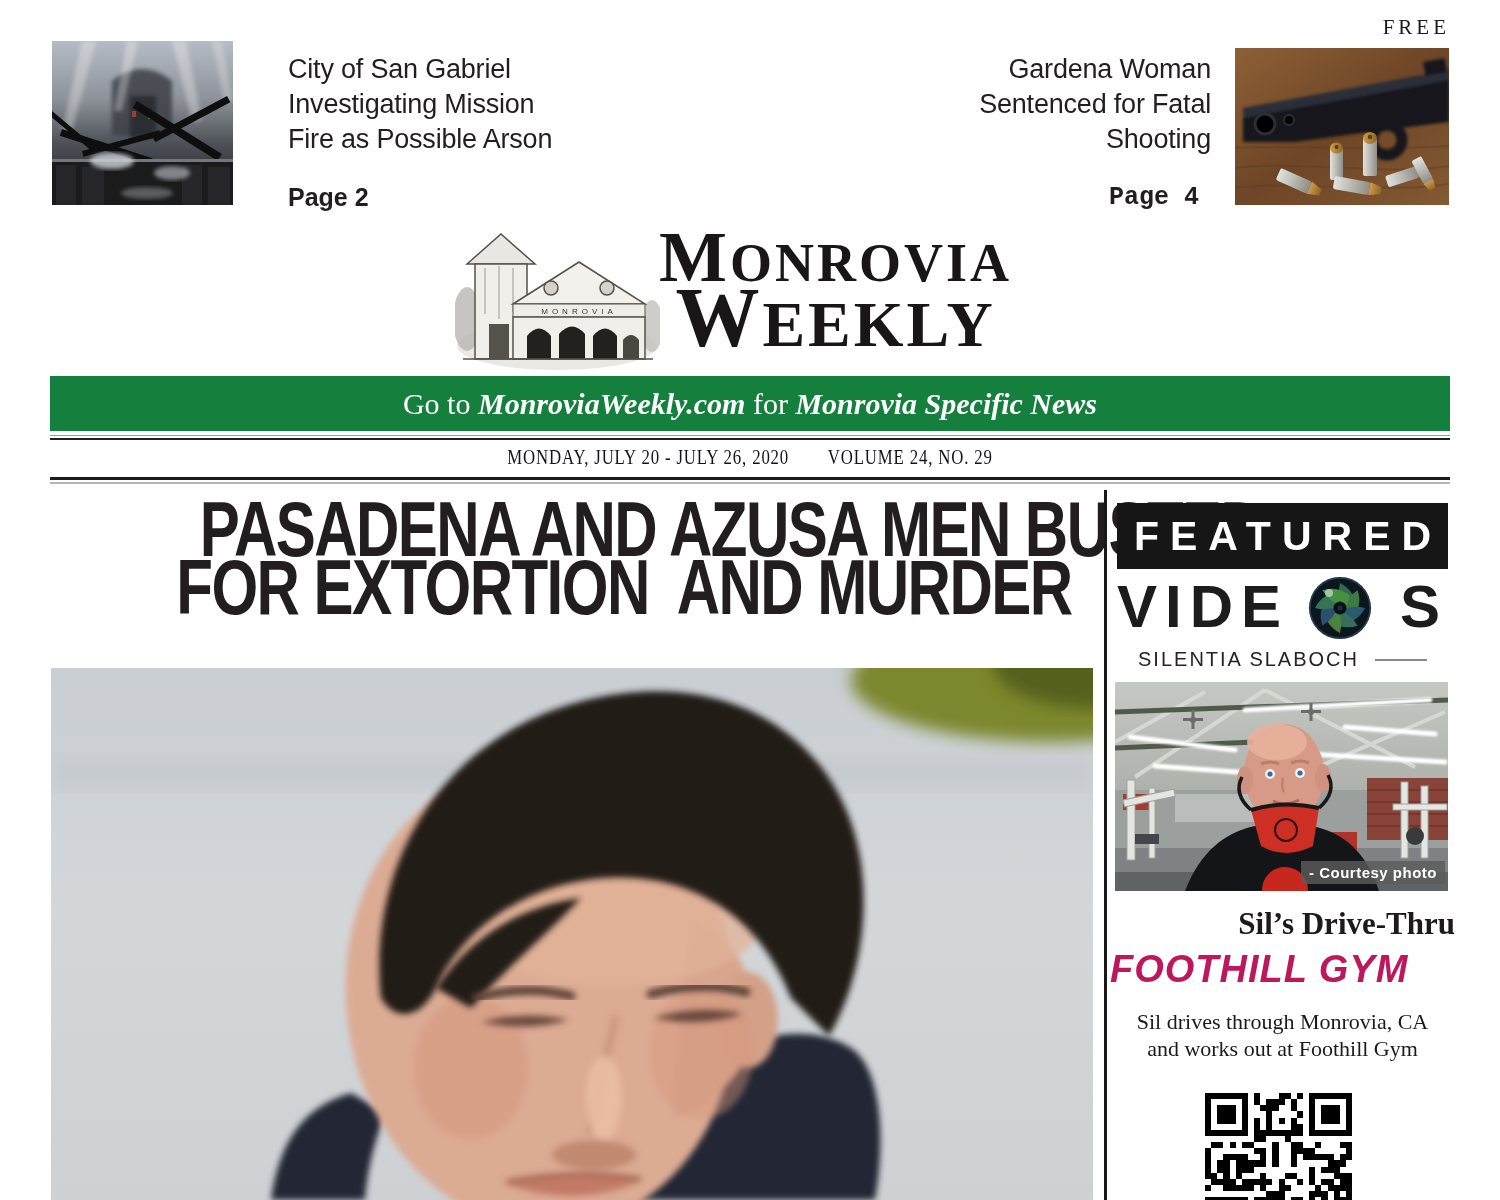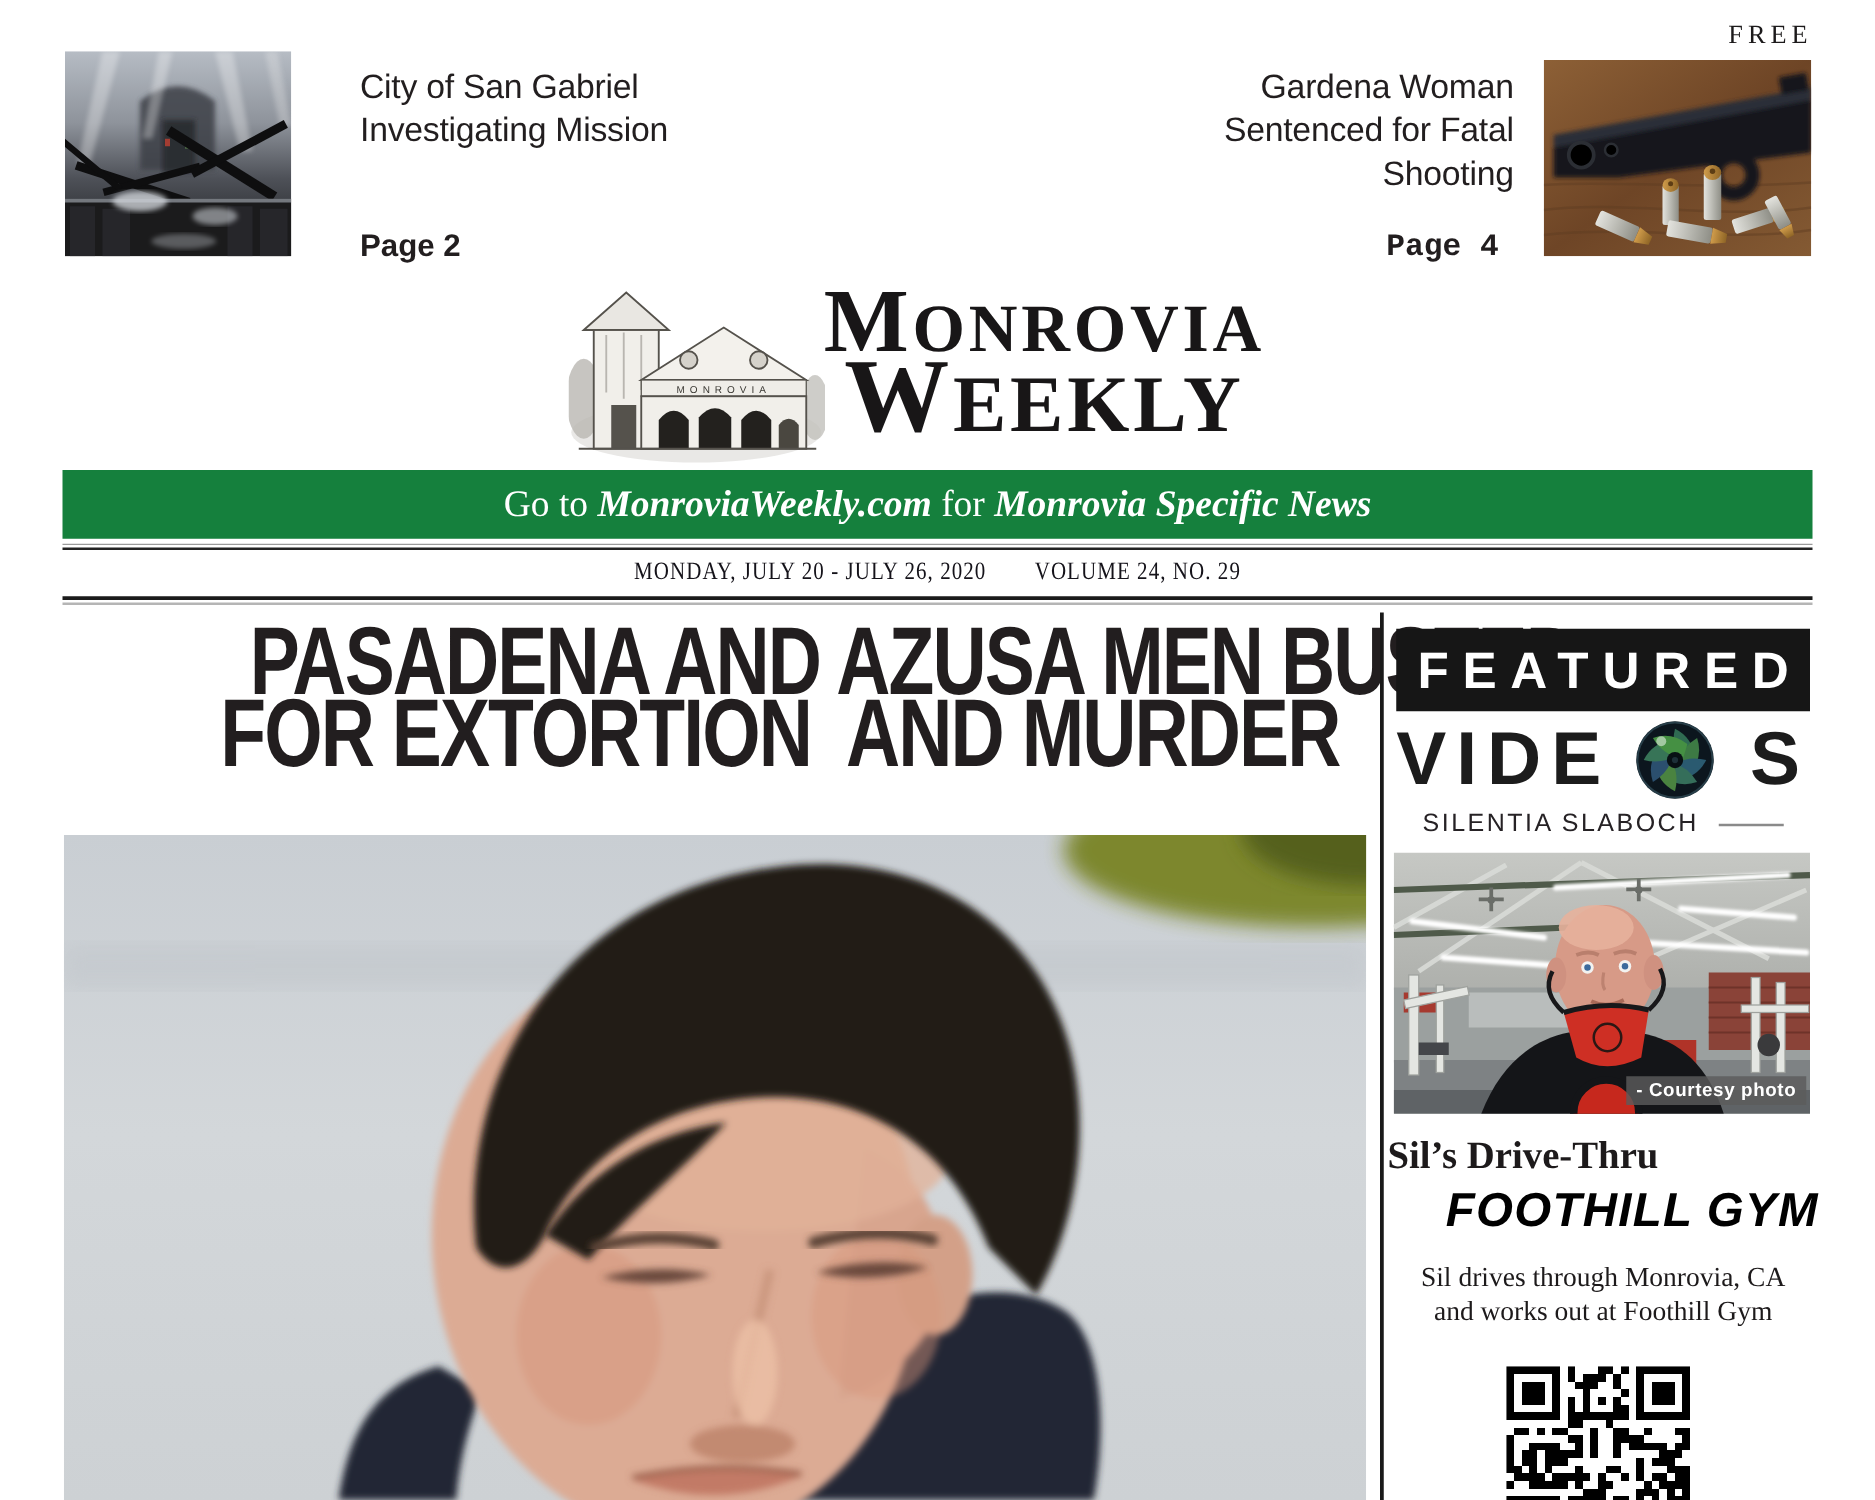--- a/index.html
+++ b/index.html
@@ -51,23 +51,23 @@
   #featured-box span{font:700 41px "Liberation Sans",sans-serif;color:#fff;letter-spacing:11px;padding-left:11px;}
   #videos-row{left:1117px;top:570px;width:331px;height:72px;display:flex;align-items:center;justify-content:space-between;color:#1c1c1c;}
   #videos-row .vtxt{font:700 60px "Liberation Sans",sans-serif;letter-spacing:8px;}
   #aperture{width:64px;height:64px;margin:4px 6px 0 -4px;}
   #byline-row{left:1117px;top:648px;width:331px;display:flex;align-items:center;justify-content:center;gap:16px;}
   #byline{font:400 20px "Liberation Sans",sans-serif;letter-spacing:2px;color:#262225;}
   #byline-rule{width:52px;height:2px;background:#8a8a8a;}
   #video-thumb{left:1115px;top:682px;width:333px;height:209px;}
   #courtesy-badge{position:absolute;right:3px;bottom:7px;background:rgba(92,92,92,.82);color:#fff;
                   font:700 15px "Liberation Sans",sans-serif;padding:3px 8px;letter-spacing:.5px;}
-  #video-title{left:1110px;top:906px;width:345px;text-align:left;font:700 31px "Liberation Serif",serif;color:#1d1a1b;}
-  #video-subtitle{left:1110px;top:948px;width:345px;text-align:right;
-                  font:italic 700 38px "Liberation Sans",sans-serif;letter-spacing:1px;color:#000000;}
+  #video-title{left:1110px;top:906px;width:345px;text-align:right;font:700 31px "Liberation Serif",serif;color:#1d1a1b;}
+  #video-subtitle{left:1110px;top:948px;width:345px;text-align:left;
+                  font:italic 700 38px "Liberation Sans",sans-serif;letter-spacing:1px;color:#be185d;}
   #video-desc{left:1110px;top:1008px;width:345px;text-align:center;font:400 22px/27px "Liberation Serif",serif;color:#1d1a1b;}
   #qr-box{left:1205px;top:1093px;width:147px;height:107px;overflow:hidden;}
 </style>
 </head>
 <body>
 
 <div id="page">
 
   <div class="abs" id="free-label">FREE</div>
 
@@ -112,20 +112,21 @@
       </g>
       <ellipse cx="60" cy="120" rx="22" ry="8" fill="#cfd3d8" opacity=".8" filter="url(#fb)"></ellipse>
       <ellipse cx="120" cy="132" rx="18" ry="7" fill="#c5c9cf" opacity=".6" filter="url(#fb)"></ellipse>
       <ellipse cx="95" cy="152" rx="26" ry="6" fill="#b9bdc3" opacity=".4" filter="url(#fb)"></ellipse>
     </svg>
   </div>
 
   <div class="abs ear-text" id="left-ear-text">
     <div>City of San Gabriel</div>
     <div>Investigating Mission</div>
+    <div>Fire as Possible Arson</div>
   </div>
   <div class="abs page-ref" id="left-page-ref">Page 2</div>
 
   <div class="abs ear-text" id="right-ear-text">
     <div>Gardena Woman</div>
     <div>Sentenced for Fatal</div>
     <div>Shooting</div>
   </div>
   <div class="abs page-ref" id="right-page-ref">Page 4</div>
 

